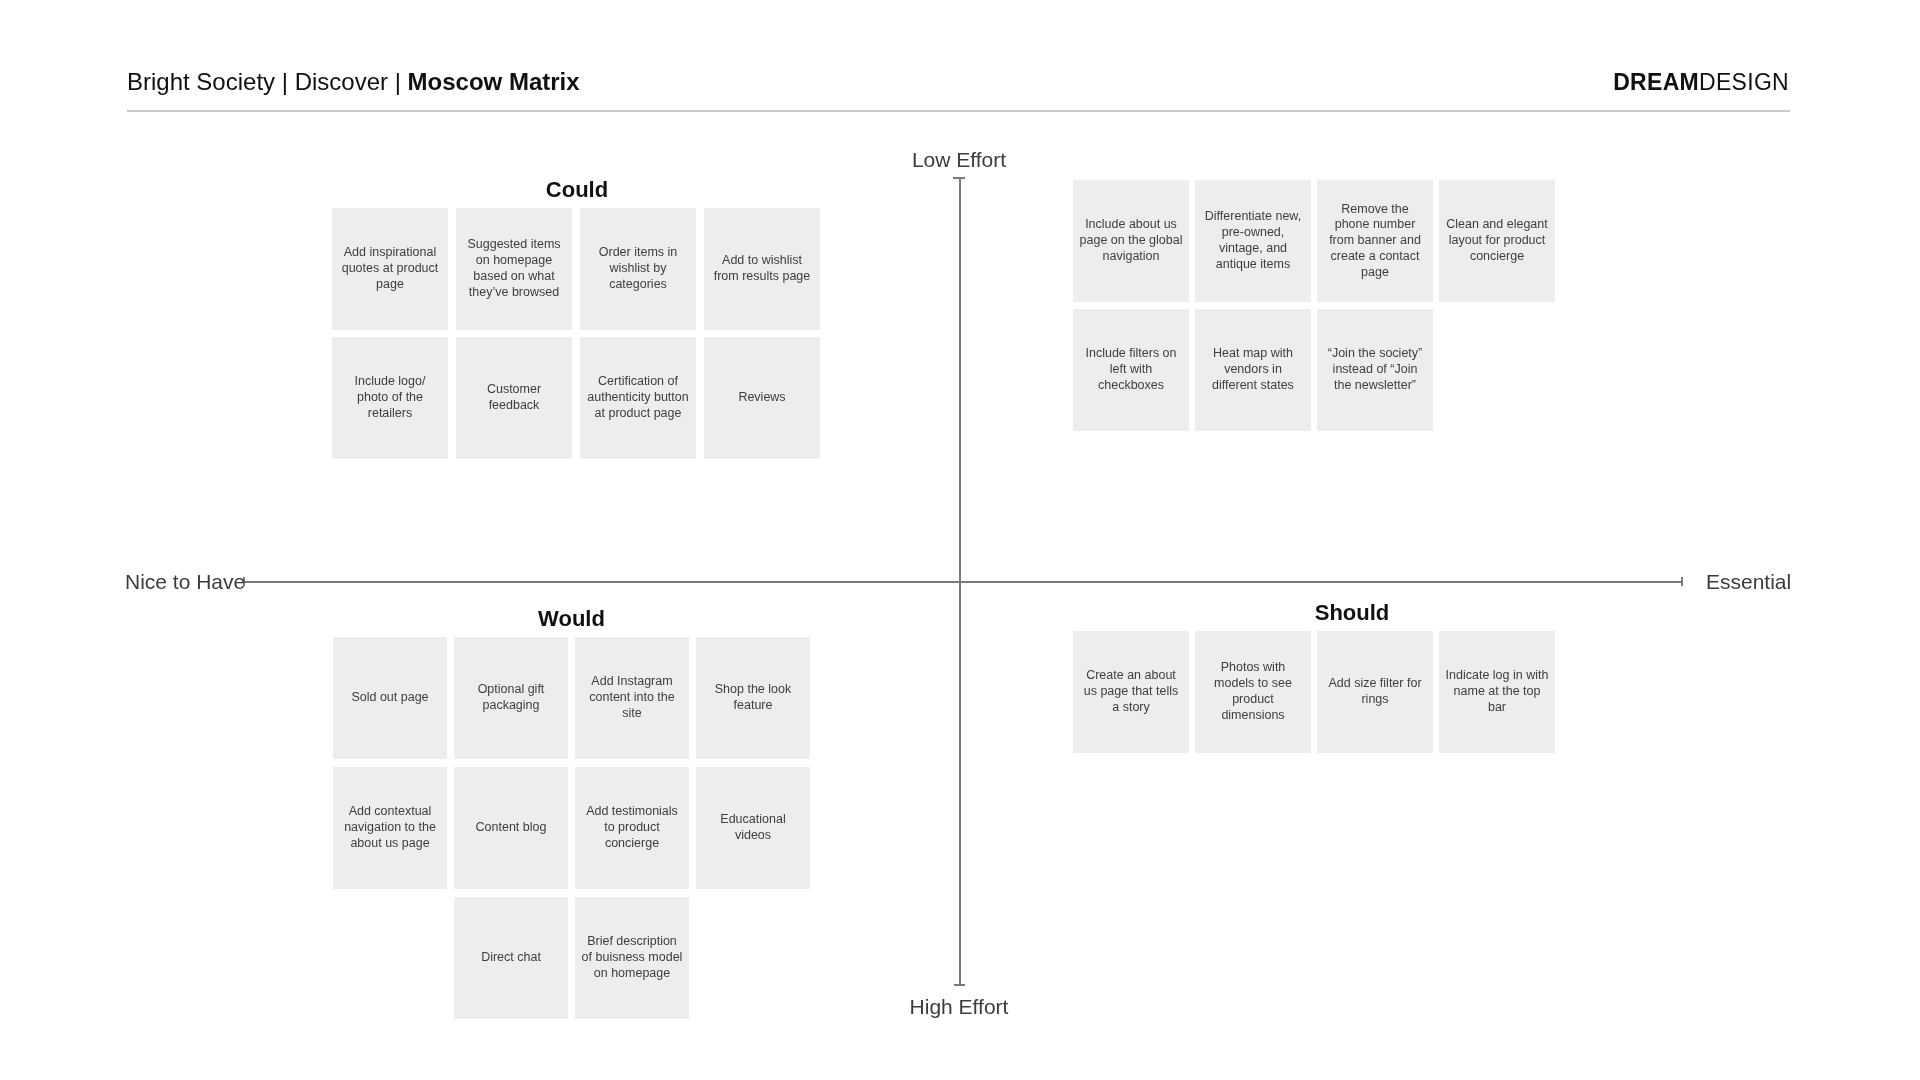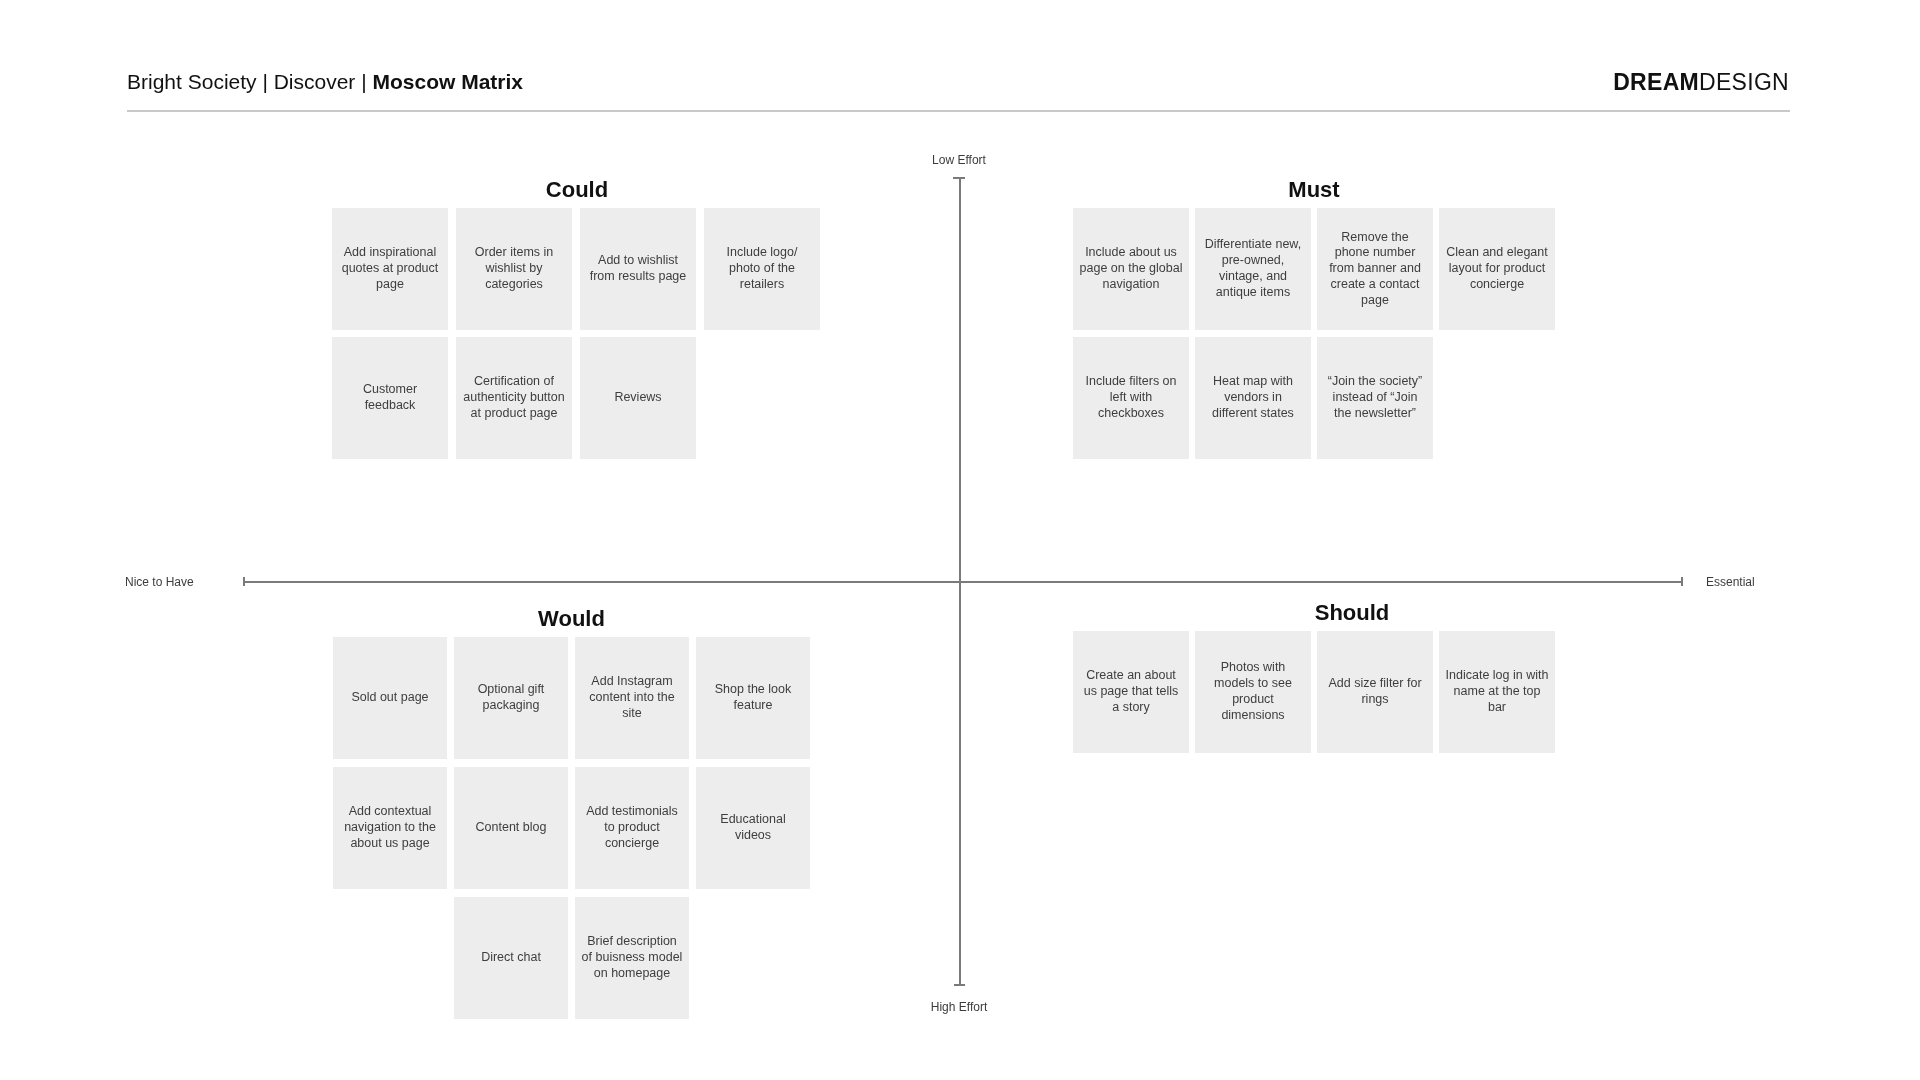--- a/index.html
+++ b/index.html
@@ -19,21 +19,21 @@
     background: var(--page-bg);
     font-family: "Liberation Sans", sans-serif;
     position: relative;
     overflow: hidden;
   }
   .page { position: absolute; inset: 0; }
 
   
   .breadcrumb {
     position: absolute; left: 127px; top: 71px;
-    font-size: 21px; line-height: 22px; color: var(--header-text);
+    font-size: 24px; line-height: 22px; color: var(--header-text);
     white-space: pre;
   }
   .breadcrumb .current { font-weight: 700; }
   .logo {
     position: absolute; right: 131px; top: 69px;
     font-size: 23px; line-height: 26px; letter-spacing: 0.3px;
     color: var(--header-text);
   }
   .logo .logo-bold { font-weight: 700; }
   .logo .logo-light { font-weight: 400; }
@@ -45,21 +45,21 @@
   
   .axis-seg { position: absolute; background: var(--axis-line); }
   .v-line   { left: 959px;   top: 178px; width: 1.5px; height: 807px; }
   .v-cap-t  { left: 953px;   top: 177px; width: 12px;  height: 1.5px; }
   .v-cap-b  { left: 954px;   top: 984px; width: 11px;  height: 1.5px; }
   .h-line   { left: 243px;   top: 581px; width: 1440px; height: 1.5px; }
   .h-cap-l  { left: 243px;   top: 577px; width: 1.5px; height: 9px; }
   .h-cap-r  { left: 1681px;  top: 577px; width: 1.5px; height: 9px; }
 
   .axis-label {
-    position: absolute; font-size: 12px; line-height: 20px;
+    position: absolute; font-size: 21px; line-height: 20px;
     color: var(--axis-label); white-space: nowrap;
   }
   .lbl-low   { left: 879px;  top: 150px; width: 160px; text-align: center; }
   .lbl-high  { left: 879px;  top: 997px; width: 160px; text-align: center; }
   .lbl-nice  { left: 125px;  top: 572px; }
   .lbl-ess   { left: 1706px; top: 572px; }
 
   
   .quadrant { position: absolute; }
   .q-title {
@@ -104,31 +104,31 @@
 
   <div class="axis-label lbl-low">Low Effort</div>
   <div class="axis-label lbl-high">High Effort</div>
   <div class="axis-label lbl-nice">Nice to Have</div>
   <div class="axis-label lbl-ess">Essential</div>
 
   <section class="quadrant" id="q-could">
     <h2 class="q-title">Could</h2>
     <div class="cards">
         <div class="card">Add inspirational quotes at product page</div>
+        <div class="card">Suggested items on homepage based on what they’ve browsed</div>
         <div class="card">Order items in wishlist by categories</div>
         <div class="card">Add to wishlist from results page</div>
         <div class="card">Include logo/ photo of the retailers</div>
         <div class="card">Customer feedback</div>
         <div class="card">Certification of authenticity button at product page</div>
         <div class="card">Reviews</div>
       </div>
   </section>
 
   <section class="quadrant" id="q-must">
-    <h2 class="q-title">Must</h2>
     <div class="cards">
         <div class="card">Include about us page on the global navigation</div>
         <div class="card">Differentiate new, pre-owned, vintage, and antique items</div>
         <div class="card">Remove the phone number from banner and create a contact page</div>
         <div class="card">Clean and elegant layout for product concierge</div>
         <div class="card">Include filters on left with checkboxes</div>
         <div class="card">Heat map with vendors in different states</div>
         <div class="card">“Join the society” instead of “Join the newsletter”</div>
       </div>
   </section>

